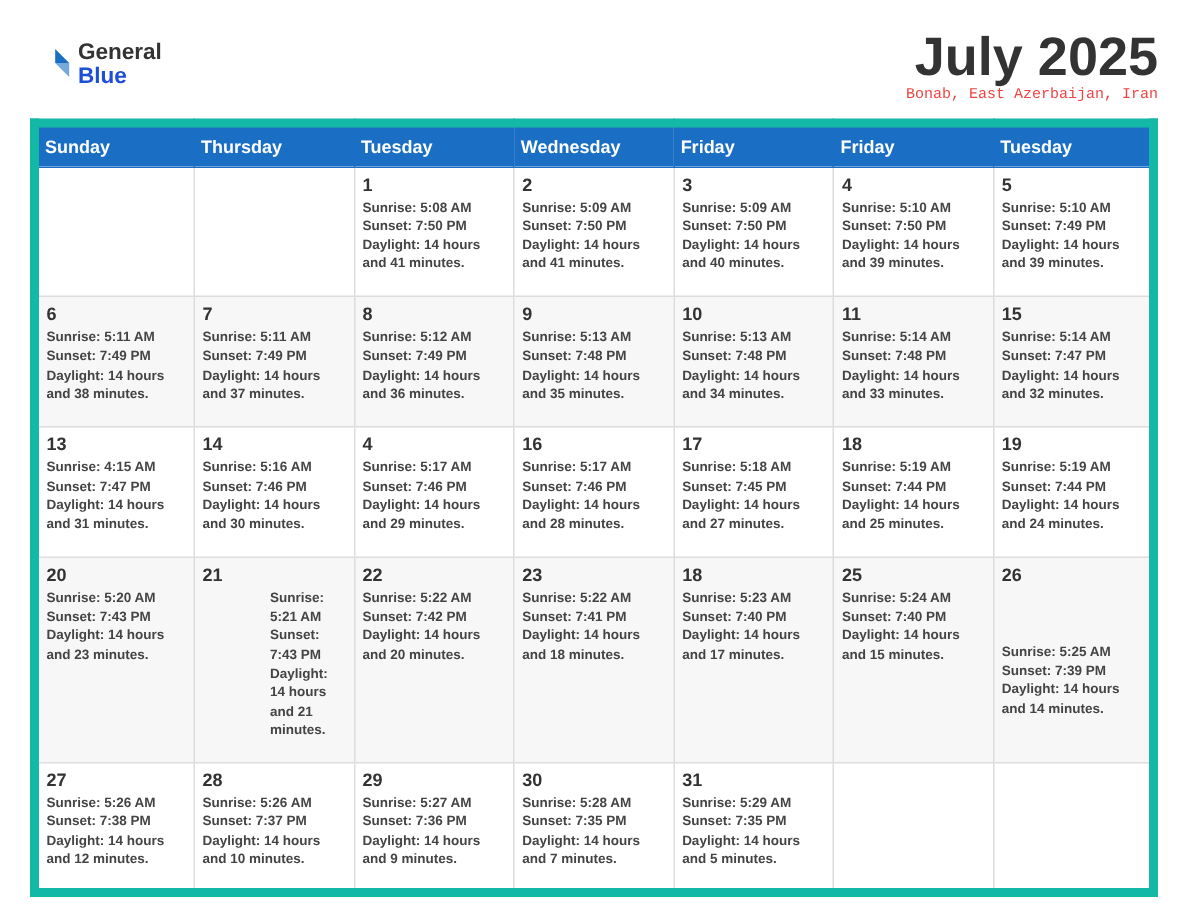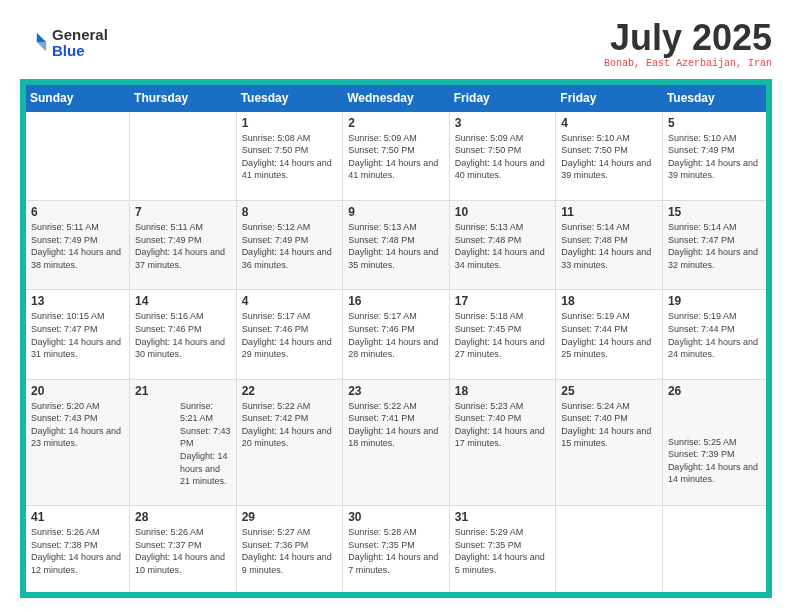--- a/index.html
+++ b/index.html
@@ -94,20 +94,21 @@
       font-size: 12px;
       font-weight: bold;
       color: #333;
       display: block;
       margin-bottom: 2px;
     }
     .day-detail {
       font-size: 9px;
       color: #444;
       line-height: 1.4;
+      font-weight: bold;
     }
     .empty-cell {
       background: #fff !important;
     }
   </style>
 </head>
 <body>
 
 <div class="page">
   <div class="header">
@@ -214,21 +215,21 @@
           <td>
             <span class="day-number">15</span>
             <div class="day-detail" style="white-space: pre-line;">Sunrise: 5:14 AM
 Sunset: 7:47 PM
 Daylight: 14 hours and 32 minutes.</div>
           </td>
         </tr>
         <tr>
           <td>
             <span class="day-number">13</span>
-            <div class="day-detail" style="white-space: pre-line;">Sunrise: 10:15 AM
+            <div class="day-detail" style="white-space: pre-line;">Sunrise: 4:15 AM
 Sunset: 7:47 PM
 Daylight: 14 hours and 31 minutes.</div>
           </td>
           <td>
             <span class="day-number">14</span>
             <div class="day-detail" style="white-space: pre-line;">Sunrise: 5:16 AM
 Sunset: 7:46 PM
 Daylight: 14 hours and 30 minutes.</div>
           </td>
           <td>
@@ -301,21 +302,21 @@
           </td>
           <td>
             <span class="day-number">26</span>
             <div class="day-detail" style="white-space: pre-line; margin-top: 38px;">Sunrise: 5:25 AM
 Sunset: 7:39 PM
 Daylight: 14 hours and 14 minutes.</div>
           </td>
         </tr>
         <tr>
           <td>
-            <span class="day-number">41</span>
+            <span class="day-number">27</span>
             <div class="day-detail" style="white-space: pre-line;">Sunrise: 5:26 AM
 Sunset: 7:38 PM
 Daylight: 14 hours and 12 minutes.</div>
           </td>
           <td>
             <span class="day-number">28</span>
             <div class="day-detail" style="white-space: pre-line;">Sunrise: 5:26 AM
 Sunset: 7:37 PM
 Daylight: 14 hours and 10 minutes.</div>
           </td>

